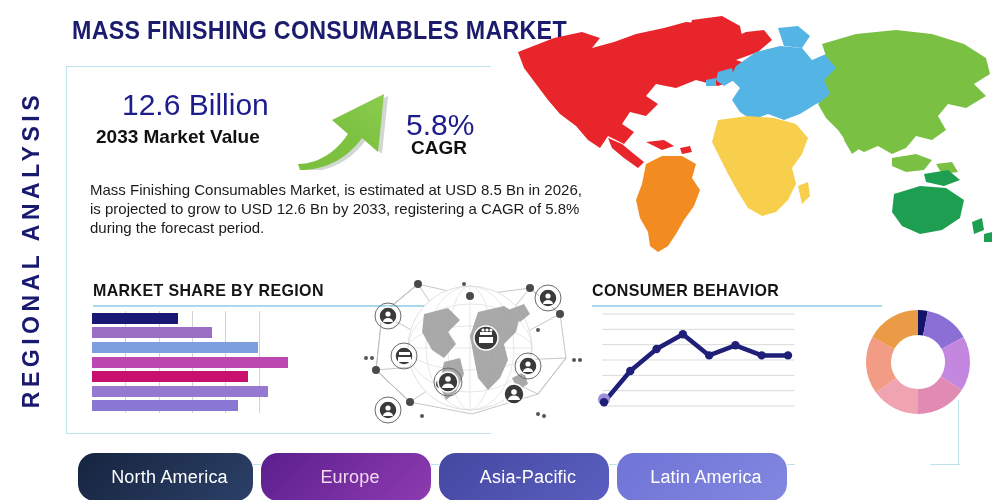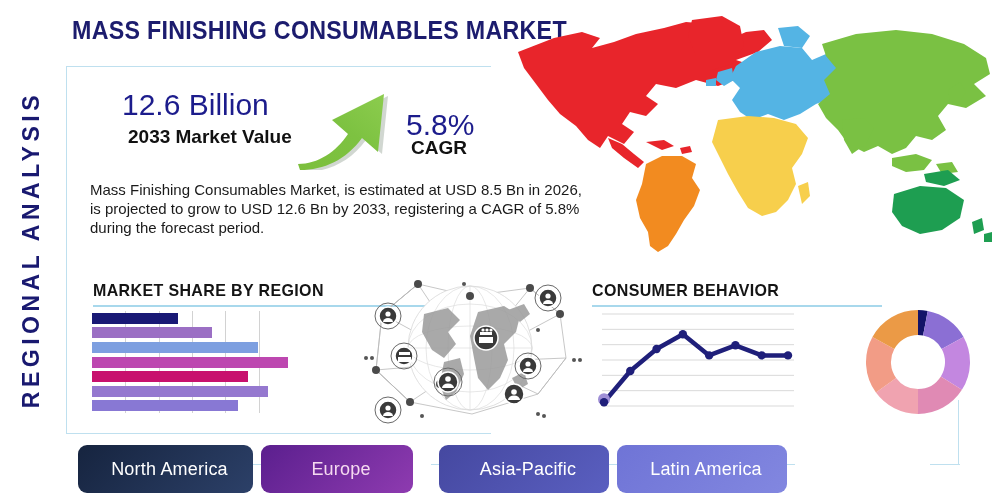--- a/index.html
+++ b/index.html
@@ -41,21 +41,21 @@
   #kpi-row { position:absolute; left:66px; top:80px; width:435px; height:88px; }
   .kpi-val {
     position:absolute; font-size:30px; font-weight:400;
     color:#1c1c8c; white-space:nowrap;
   }
   .kpi-lbl {
     position:absolute; font-size:19px; font-weight:700;
     color:#111111; white-space:nowrap;
   }
   #kpi-value-big  { left:56px;  top:8px;  }
-  #kpi-label-big  { left:30px;  top:46px;margin-left:32px; }
+  #kpi-label-big  { left:30px;  top:46px; }
   #kpi-value-cagr { left:340px; top:0;margin-top:28px;  }
   #kpi-label-cagr { left:345px; top:46px;margin-top:11px; }
   #growth-arrow { position:absolute; left:226px; top:-2px; width:110px; height:92px; }
 
   
   #summary-text {
     position:absolute; left:90px; top:180px; width:500px;
     font-size:15px; line-height:19px; color:#1a1a1a;
   }
 
@@ -86,21 +86,21 @@
 
   
   #line-chart { position:absolute; left:598px; top:304px; width:200px; height:112px; }
 
   
   #donut-chart { position:absolute; left:862px; top:306px; width:112px; height:112px; }
 
   
   #region-bar { position:absolute; left:78px; top:441px; width:912px; height:48px; }
   .region-pill {
-    position:absolute; top:4px; height:48px; border-radius:9px;
+    position:absolute; top:12px; height:48px; border-radius:17px;
     display:flex; align-items:center; justify-content:center;
     color:#ffffff; font-size:18px; letter-spacing:0.2px;
     font-family:"Liberation Sans", sans-serif;
     padding-left:8px;
   }
   .pill-connector {
     position:absolute; top:23px; height:1px; background:#bfe0ef;
   }
   #tail-connector {
     position:absolute; left:958px; top:400px; width:1px; height:65px; background:#bfe0ef;
@@ -358,21 +358,21 @@
       <path d="M99.91,83.86 A52,52 0 0 1 56.00,108.00 L56.00,83.04 A27.04,27.04 0 0 0 78.83,70.49 Z" fill="#e08ab4"></path>
       <path d="M56.00,108.00 A52,52 0 0 1 13.93,86.56 L34.12,71.89 A27.04,27.04 0 0 0 56.00,83.04 Z" fill="#f0a3b0"></path>
       <path d="M13.93,86.56 A52,52 0 0 1 10.43,30.95 L32.30,42.97 A27.04,27.04 0 0 0 34.12,71.89 Z" fill="#f29c86"></path>
       <path d="M10.43,30.95 A52,52 0 0 1 56.00,4.00 L56.00,28.96 A27.04,27.04 0 0 0 32.30,42.97 Z" fill="#eb9a46"></path>
     </g>
 </svg>
 
 <div id="region-bar">
     <div class="region-pill" style="left: 0px; width: 175px; background: linear-gradient(135deg, rgb(22, 36, 63), rgb(44, 64, 104)); color: rgb(255, 255, 255);">North America</div>
     <div class="pill-connector" style="left: 175px; width: 8px;"></div>
-    <div class="region-pill" style="left: 183px; width: 152px; background: linear-gradient(135deg, rgb(91, 31, 142), rgb(142, 59, 176)); color: rgb(245, 217, 240);">Europe</div>
+    <div class="region-pill" style="left: 183px; width: 170px; background: linear-gradient(135deg, rgb(91, 31, 142), rgb(142, 59, 176)); color: rgb(245, 217, 240);">Europe</div>
     <div class="pill-connector" style="left: 353px; width: 8px;"></div>
     <div class="region-pill" style="left: 361px; width: 170px; background: linear-gradient(135deg, rgb(69, 72, 160), rgb(90, 95, 192)); color: rgb(255, 255, 255); text-align: right;">Asia-Pacific</div>
     <div class="pill-connector" style="left: 531px; width: 8px;"></div>
     <div class="region-pill" style="left: 539px; width: 170px; background: linear-gradient(135deg, rgb(111, 116, 214), rgb(130, 135, 224)); color: rgb(255, 255, 255);">Latin America</div>
     <div class="pill-connector" style="left: 709px; width: 8px;"></div>
   </div>
 <div id="tail-connector"></div>
 <div id="tail-connector-h"></div>
 
 </body></html>

